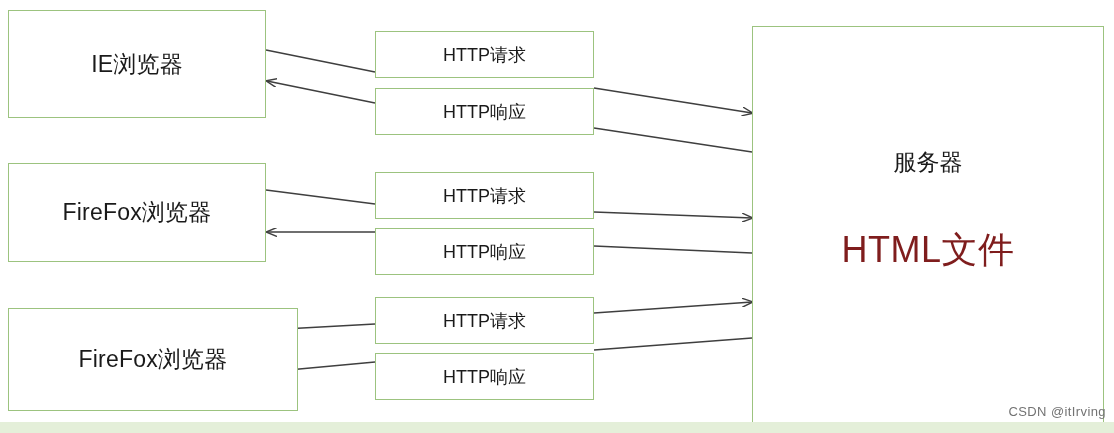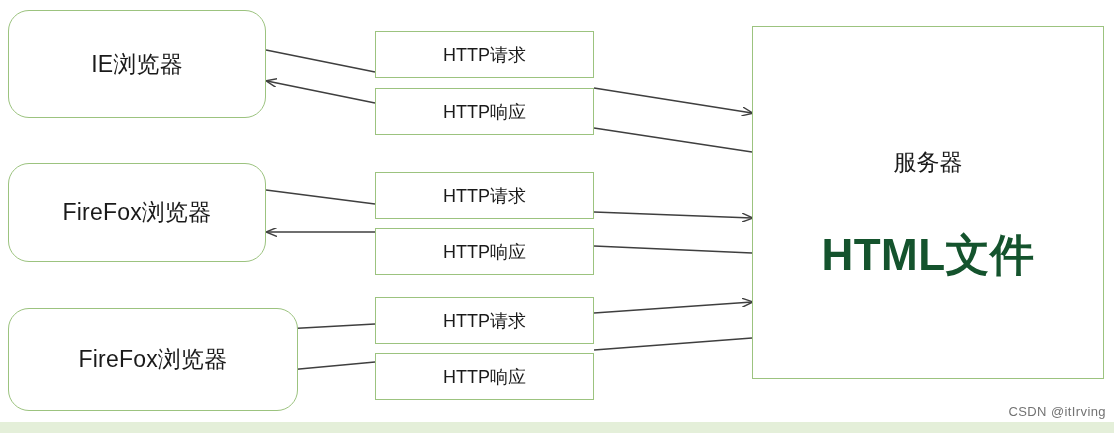--- a/index.html
+++ b/index.html
@@ -24,41 +24,39 @@
     border: 1.6px solid #9cc37f;
     display: flex;
     align-items: center;
     justify-content: center;
     text-align: center;
     color: #1a1a1a;
   }
   .browser-node {
     font-size: 23px;
     letter-spacing: 0.2px;
-    border-radius: 21px;
   }
   .label-node {
     font-size: 18px;
   }
   .server-node {
     flex-direction: column;
     justify-content: flex-start;
     align-items: center;
   }
   .server-title {
     font-size: 23px;
     margin-top: 120px;
     color: #1a1a1a;
   }
   .server-main {
-    font-size: 44px;
+    font-size: 36px;
     margin-top: 48px;
-    color: #14532d;
+    color: #7f1d1d;
     letter-spacing: 0.5px;
-    font-weight: bold;
   }
   #wires {
     position: absolute;
     left: 0;
     top: 0;
     width: 1114px;
     height: 433px;
     pointer-events: none;
   }
   .watermark {
@@ -139,21 +137,21 @@
     <span>HTTP响应</span>
   </div>
 
   <div class="node label-node" style="left:375px; top:297px; width:219px; height:47px;">
     <span>HTTP请求</span>
   </div>
   <div class="node label-node" style="left:375px; top:353px; width:219px; height:47px;">
     <span>HTTP响应</span>
   </div>
 
-  <div class="node server-node" style="left:752px; top:26px; width:352px; height:353px;">
+  <div class="node server-node" style="left:752px; top:26px; width:352px; height:406px;">
     <span class="server-title">服务器</span>
     <span class="server-main">HTML文件</span>
   </div>
 
   <div class="watermark">CSDN @itIrving</div>
   <div class="bottom-bar"></div>
 
 </div>
 
 </body></html>

